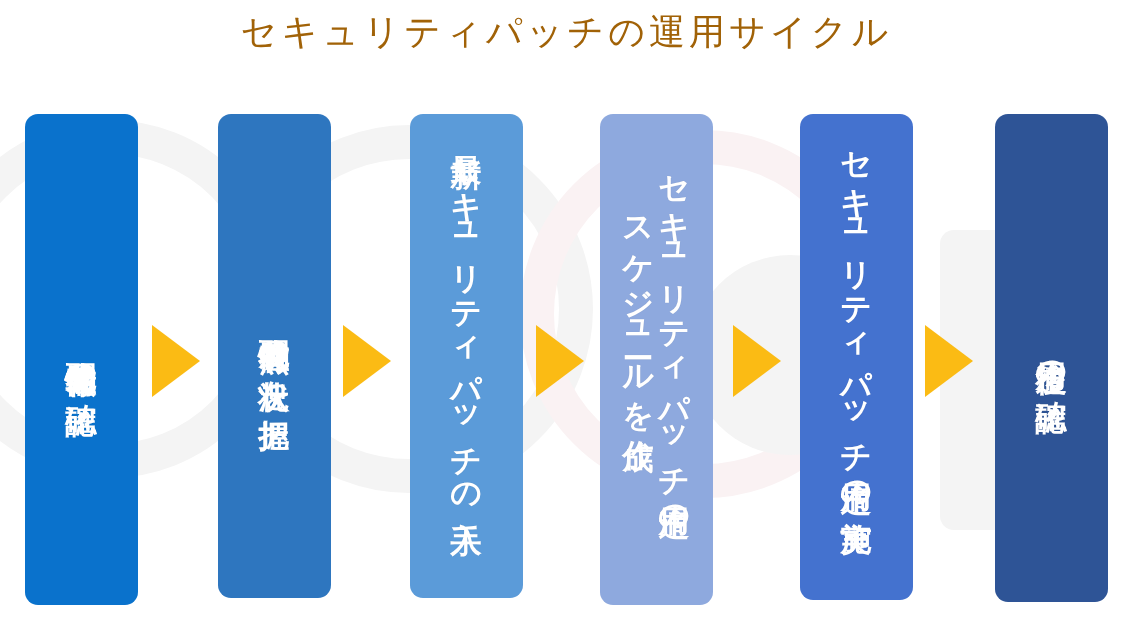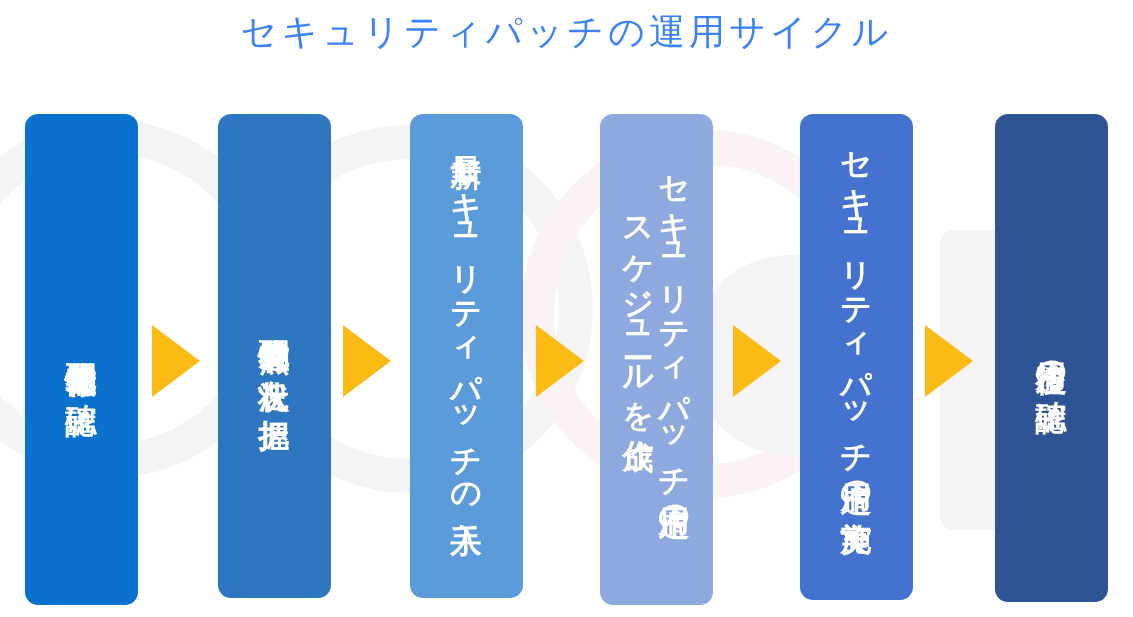--- a/index.html
+++ b/index.html
@@ -107,21 +107,21 @@
 <div id="stage" style="background: rgb(255, 255, 255);">
 
   <div id="watermark">
     <div class="wm-ring" style="left:-70px; top:120px; width:290px; height:290px;"></div>
     <div class="wm-ring" style="left:225px; top:125px; width:300px; height:300px;"></div>
     <div class="wm-ring pinkish" style="left:520px; top:130px; width:300px; height:300px;"></div>
     <div class="wm-blob" style="left:690px; top:255px; width:200px; height:200px; border-radius:50%;"></div>
     <div class="wm-blob" style="left:940px; top:230px; width:120px; height:300px; border-radius:14px;"></div>
   </div>
 
-  <div id="title" style="color: #3b82f6;">セキュリティパッチの運用サイクル</div>
+  <div id="title" style="color: #a16207;">セキュリティパッチの運用サイクル</div>
 
   <div id="flow">
 
     <div class="step-box align-center" style="left:25px; top:114px; width:113px; height:491px; background:#0a72cc;">
       <span class="vtext" style="color: rgb(255, 255, 255);">脆弱性情報の確認</span>
     </div>
 
     <div class="arrow" style="left: 152px; top: 325px; border-left-color: rgb(251, 187, 20);"></div>
 
     <div class="step-box align-center" style="left:218px; top:114px; width:113px; height:484px; background:#2e76bf;">

